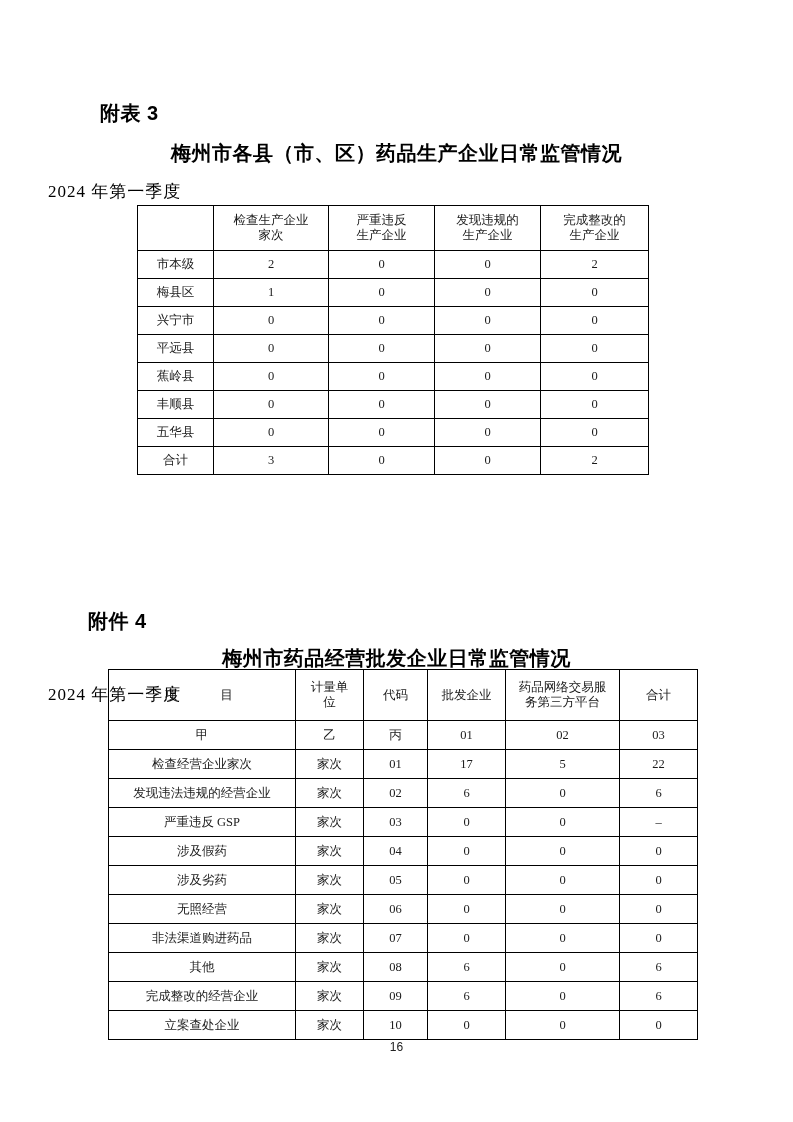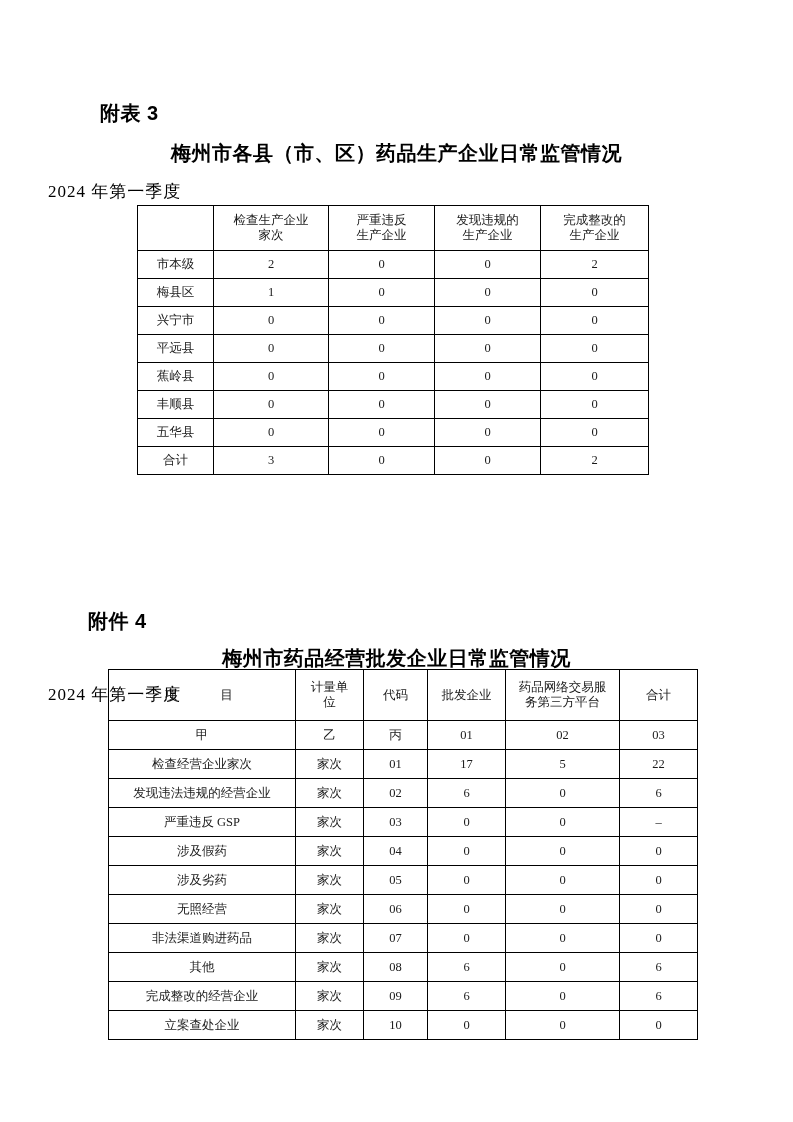--- a/index.html
+++ b/index.html
@@ -332,14 +332,15 @@
           <td>立案查处企业</td>
           <td>家次</td>
           <td>10</td>
           <td>0</td>
           <td>0</td>
           <td>0</td>
         </tr>
       </tbody>
   </table>
 
+  <div class="page-number">16</div>
 
 </div>
 
 </body></html>

